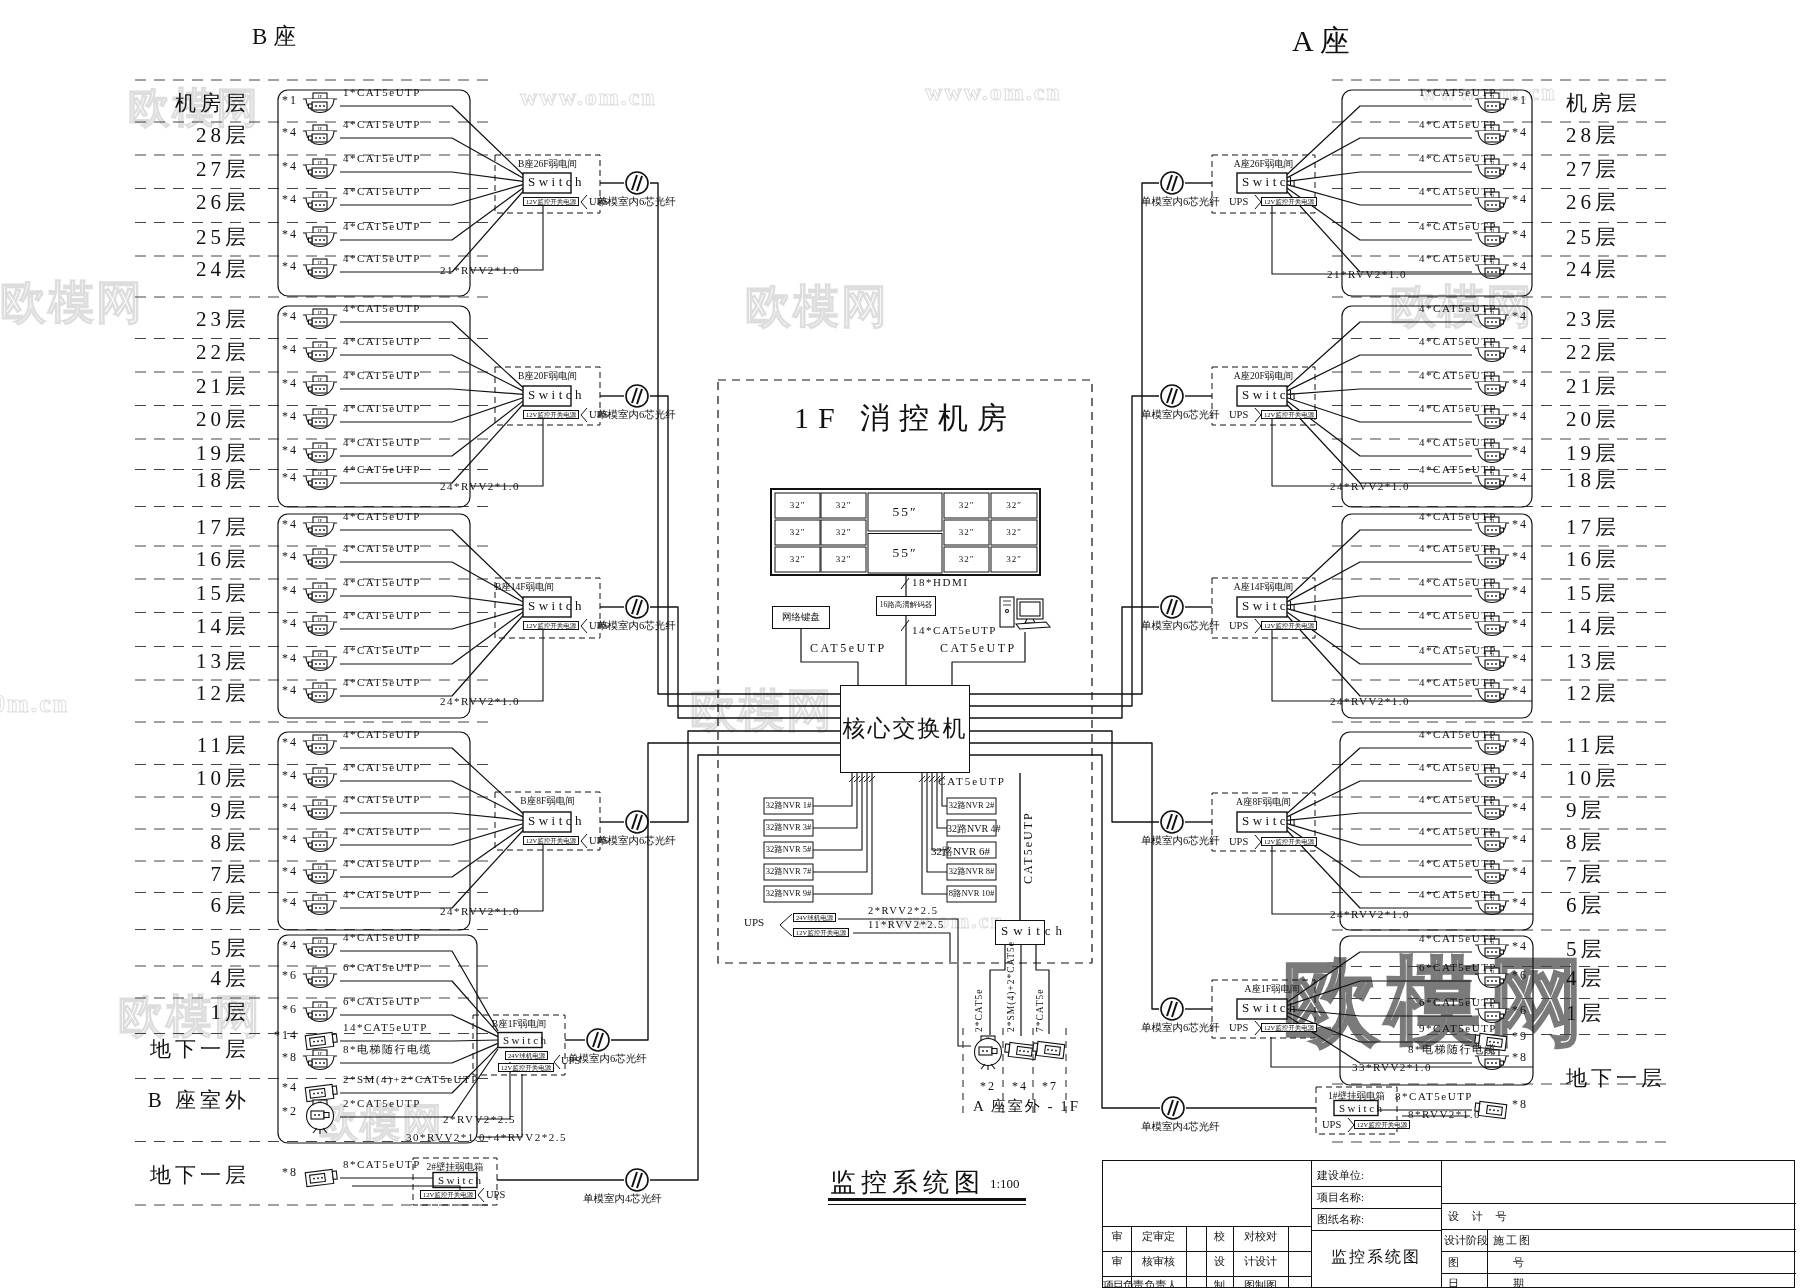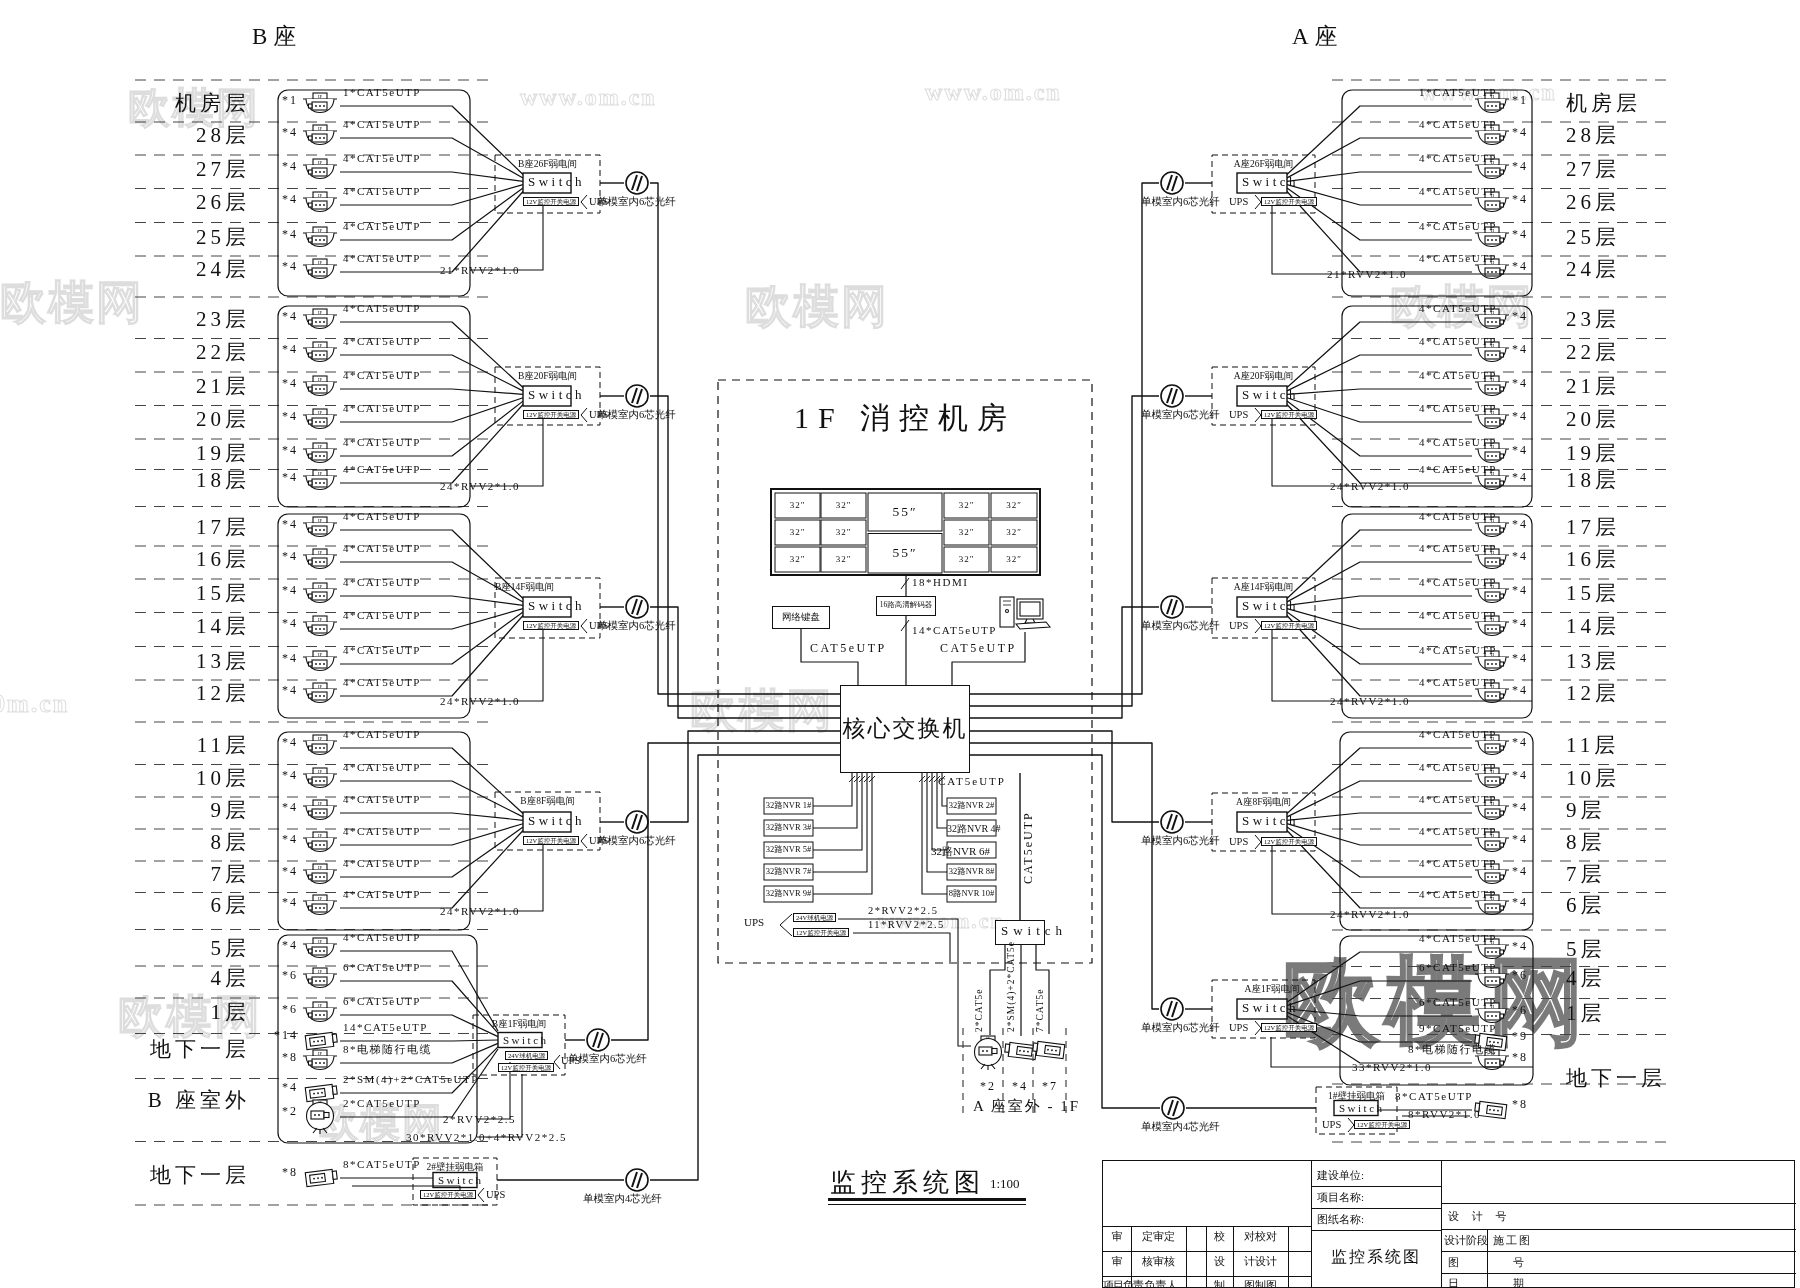--- a/index.html
+++ b/index.html
@@ -431,21 +431,21 @@
         <use href="#sym-box" transform="translate(1040,1037) scale(-1,1)"></use>
         <use href="#sym-box" transform="translate(1068,1036) scale(-1,1)"></use>
         <line x1="963" y1="1028" x2="963" y2="1116" stroke="#444" stroke-width="1.2" stroke-dasharray="7,6"></line>
         <line x1="1003" y1="1028" x2="1003" y2="1116" stroke="#444" stroke-width="1.2" stroke-dasharray="7,6"></line>
         <line x1="1033" y1="1028" x2="1033" y2="1116" stroke="#444" stroke-width="1.2" stroke-dasharray="7,6"></line>
         <line x1="1066" y1="1028" x2="1066" y2="1116" stroke="#444" stroke-width="1.2" stroke-dasharray="7,6"></line>
       </g>
   </svg>
 
   <div class="lbl" style="left:252px;top:24px;font-size:23px;letter-spacing:6px;">B座</div>
-  <div class="lbl" style="left:1292px;top:24px;font-size:23px;letter-spacing:6px;">A座</div>
+  <div class="lbl" style="left:1292px;top:24px;font-size:30px;letter-spacing:6px;">A座</div>
 
   <div class="lbl" style="left:718px;top:401px;width:374px;text-align:center;font-size:30px;letter-spacing:9px;">1F 消控机房</div>
   <div class="lbl cab" style="left:912px;top:576px;">18*HDMI</div>
   <div class="box" style="left:876px;top:596px;width:60px;height:20px;border-width:1px;">
     <div class="lbl" style="left:0;top:4px;width:58px;text-align:center;font-size:7.5px;">16路高清解码器</div>
   </div>
   <div class="box" style="left:772px;top:606px;width:58px;height:23px;border-width:1px;">
     <div class="lbl" style="left:0;top:5px;width:56px;text-align:center;font-size:9.5px;">网络键盘</div>
   </div>
   <div class="lbl cab" style="left:912px;top:624px;">14*CAT5eUTP</div>

